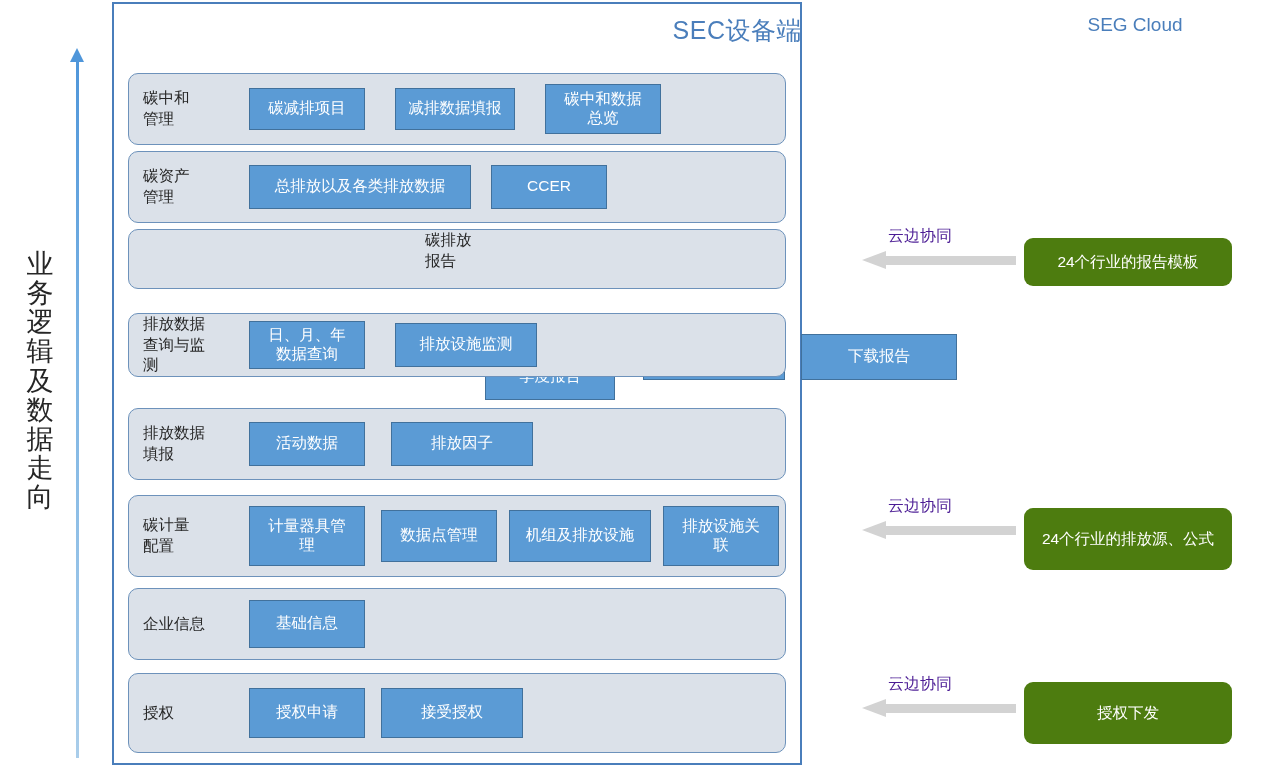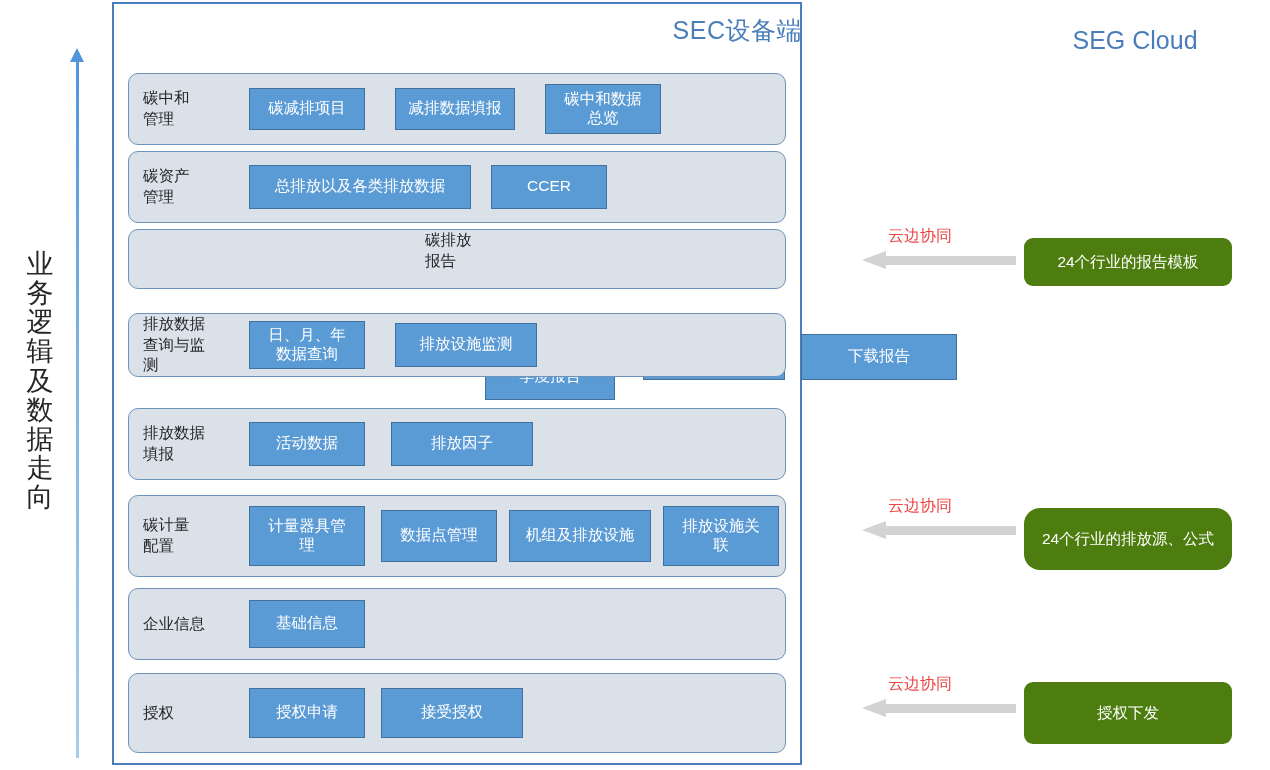--- a/index.html
+++ b/index.html
@@ -35,23 +35,23 @@
   .row-label{width:92px;flex:0 0 92px;padding-left:14px;box-sizing:border-box;
     font-size:15.5px;line-height:1.35;color:#262626;}
   .row-tiles{flex:1 1 auto;display:flex;align-items:center;height:100%;}
   .tile{background:#5b9bd5;border:1.5px solid #41719c;box-sizing:border-box;
     color:#ffffff;font-size:15.5px;line-height:1.2;
     display:flex;align-items:center;justify-content:center;text-align:center;
     padding:2px 4px;}
 
   
   #seg-title{position:absolute;left:1020px;top:14px;width:230px;text-align:center;
-    font-size:25px;color:#4a7ebb;margin-top:12px;}
+    font-size:19px;color:#4a7ebb;}
   .coop{position:absolute;width:170px;}
-  .coop-label{font-size:16px;color:#ef4444;padding-left:26px;line-height:1;}
+  .coop-label{font-size:16px;color:#4c1d95;padding-left:26px;line-height:1;}
   .arrow-wrap{position:relative;height:18px;margin-top:7px;}
   .arrow-shaft{position:absolute;left:22px;top:5px;width:132px;height:9px;background:#d3d3d3;}
   .arrow-head{position:absolute;left:0;top:0;width:0;height:0;
     border-top:9px solid transparent;border-bottom:9px solid transparent;
     border-right:24px solid #d3d3d3;}
   .cloud-box{position:absolute;width:208px;background:#4d7c0f;border-radius:9px;
     color:#ffffff;font-size:15.5px;line-height:1.25;text-align:center;
     display:flex;align-items:center;justify-content:center;padding:4px 8px;
     box-sizing:border-box;}
 </style>
@@ -148,21 +148,21 @@
       </div>
     </div>
     <div class="cloud-box" style="left: 1024px; top: 238px; height: 48px;">24个行业的报告模板</div>
     <div class="coop" style="left: 862px; top: 498px;">
       <div class="coop-label">云边协同</div>
       <div class="arrow-wrap">
         <div class="arrow-shaft"></div>
         <div class="arrow-head"></div>
       </div>
     </div>
-    <div class="cloud-box" style="left: 1024px; top: 508px; height: 62px; border-radius: 16px;">24个行业的排放源、公式</div>
+    <div class="cloud-box" style="left: 1024px; top: 508px; height: 62px;">24个行业的排放源、公式</div>
     <div class="coop" style="left: 862px; top: 676px;">
       <div class="coop-label">云边协同</div>
       <div class="arrow-wrap">
         <div class="arrow-shaft"></div>
         <div class="arrow-head"></div>
       </div>
     </div>
     <div class="cloud-box" style="left: 1024px; top: 682px; height: 62px;">授权下发</div>
   </div>
 

